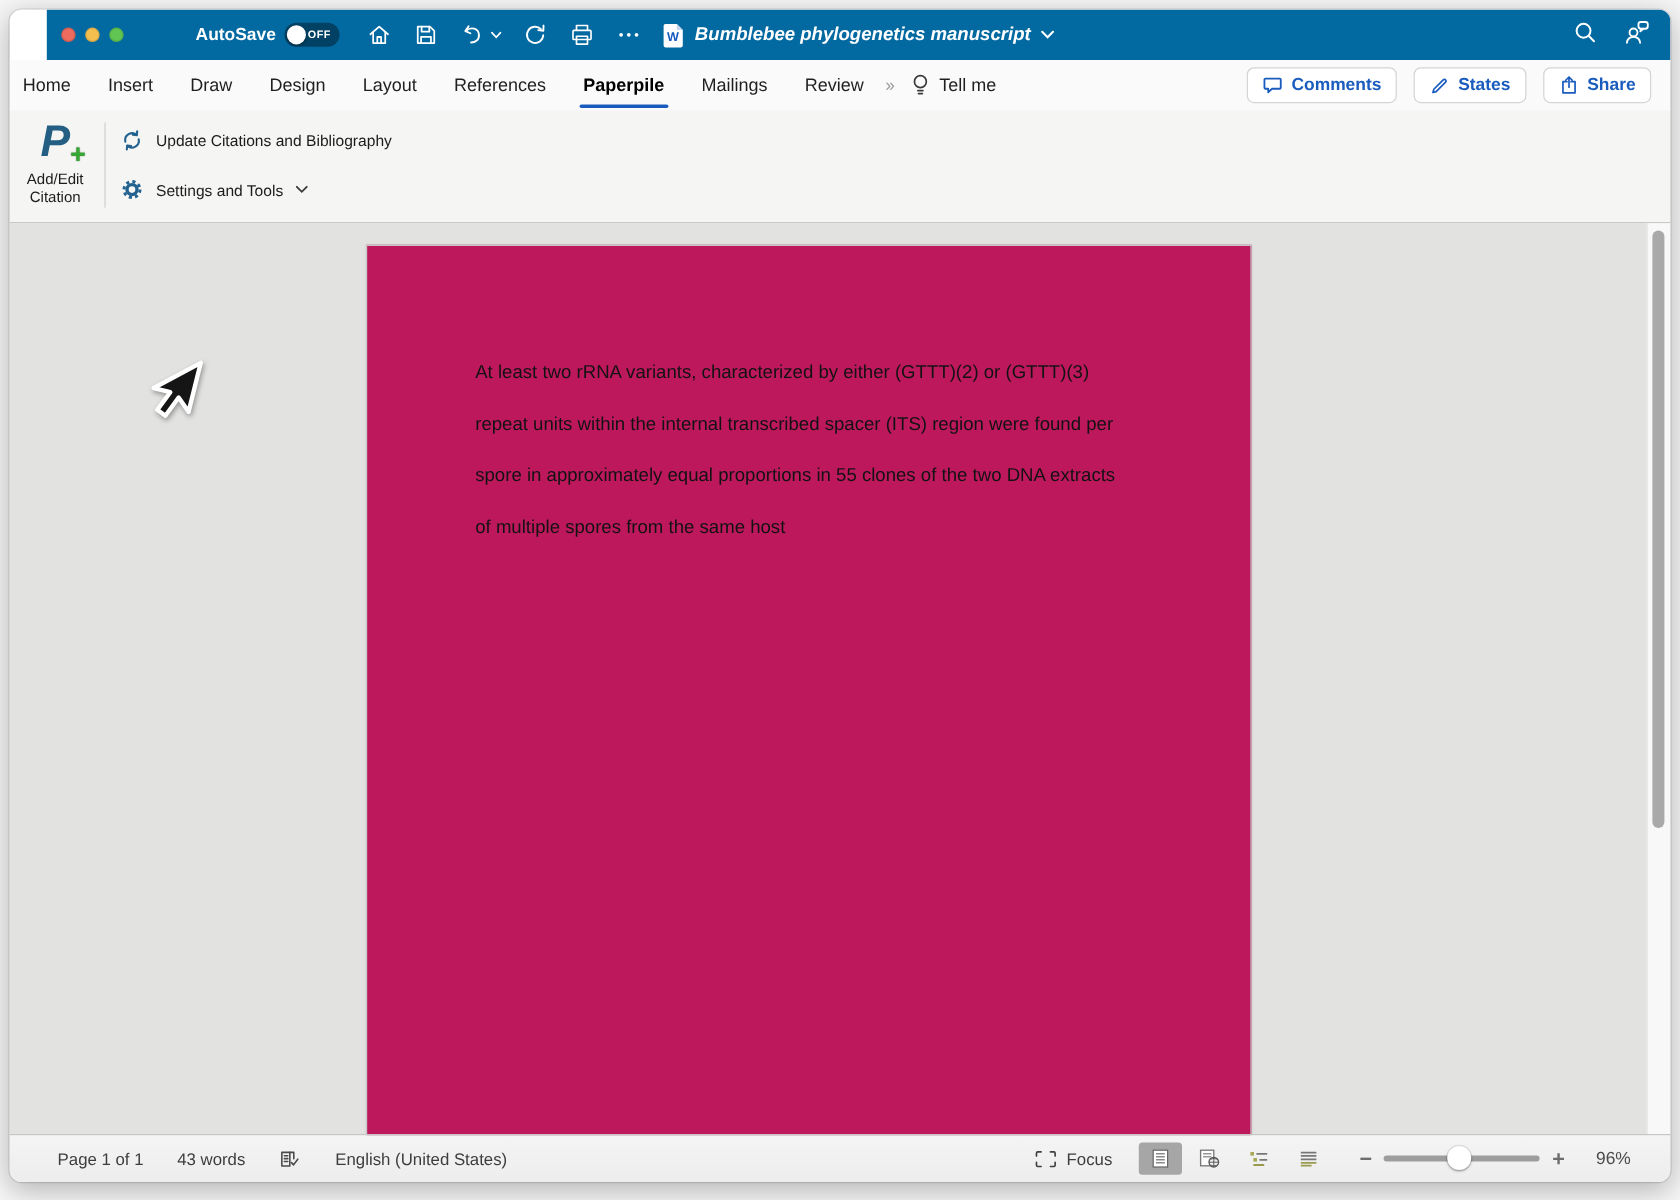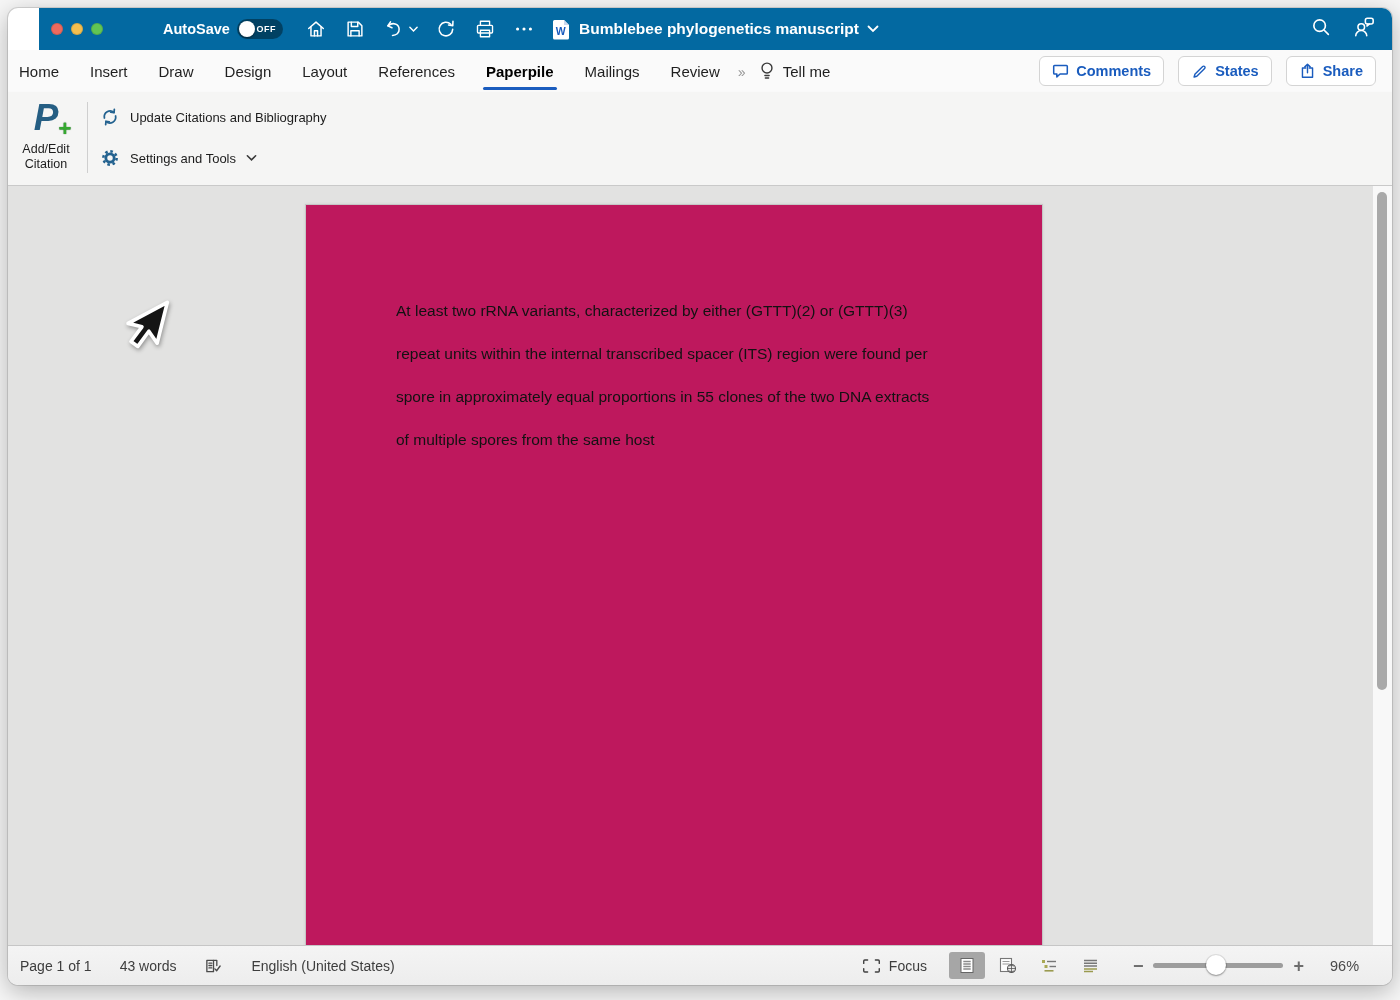--- a/index.html
+++ b/index.html
@@ -25,21 +25,21 @@
   .as-toggle {
     width:46px; height:20px; border-radius:11px; background:rgba(0,0,0,.38);
     display:flex; align-items:center; position:relative; cursor:default;
   }
   .as-knob { width:16px; height:16px; border-radius:50%; background:#fff; position:absolute; left:2px; top:2px; box-shadow:0 1px 2px rgba(0,0,0,.4); }
   .as-off { position:absolute; right:7px; font-size:9px; font-weight:700; letter-spacing:.5px; }
   .tb-icons { display:flex; align-items:center; gap:17px; margin-left:22px; }
   .tb-icons svg { display:block; }
   .tb-ic { display:flex; align-items:center; }
   .doc-title { position:absolute; left:0; right:0; display:flex; justify-content:center; align-items:center; gap:8px; pointer-events:none; }
-  .doc-title .title-text { font-size:15.5px; font-weight:700; }
+  .doc-title .title-text { font-size:15.5px; font-weight:700;font-style:italic; }
   .tb-right { position:absolute; right:16px; display:flex; gap:20px; align-items:center; }
 
   
   .tabrow {
     position:absolute; left:0; top:42px; right:0; height:42px; background:#fafafa;
     display:flex; align-items:center; font-size:15px; color:#1f1f1f;
   }
   .tabs { display:flex; align-items:center; gap:31px; padding-left:11px; }
   .tab { position:relative; cursor:default; white-space:nowrap; }
   .tab.active { font-weight:700; color:#000; }
@@ -81,21 +81,21 @@
   .vthumb { position:absolute; left:4px; top:6px; width:10px; height:498px; border-radius:6px; background:#a9a9a9; }
 
   .cursor { position:absolute; left:110px; top:104px; width:52px; height:72px; filter:drop-shadow(1px 2px 2px rgba(0,0,0,.35)); }
 
   
   .statusbar {
     position:absolute; left:0; bottom:0; right:0; height:40px;
     background:linear-gradient(#f4f4f4,#ededed); border-top:1px solid #c6c6c6;
     display:flex; align-items:center; font-size:14px; color:#3d3d3d;
   }
-  .sb-left { display:flex; align-items:center; gap:28px; padding-left:12px; }
+  .sb-left { display:flex; align-items:center; gap:28px; padding-left:40px; }
   .sb-item { display:flex; align-items:center; gap:8px; cursor:default; white-space:nowrap; }
   .sb-right { position:absolute; right:22px; display:flex; align-items:center; }
   .focus-btn { display:flex; align-items:center; gap:8px; margin-right:22px; }
   .viewbtns { display:flex; align-items:center; gap:4px; margin-right:24px; }
   .viewbtn { padding:5px 10px; border-radius:3px; display:flex; align-items:center; }
   .viewbtn.active { background:#a6a6a6; }
   .zoomctl { display:flex; align-items:center; gap:10px; }
   .zi { font-size:18px; font-weight:700; color:#6d6d6d; line-height:14px; }
   .ztrack { position:relative; width:130px; height:5px; border-radius:3px; background:#9d9d9d; }
   .zknob { position:absolute; left:53px; top:-8px; width:20px; height:20px; border-radius:50%; background:#fff; box-shadow:0 1px 2px rgba(0,0,0,.35), 0 0 0 1px rgba(0,0,0,.08); }

